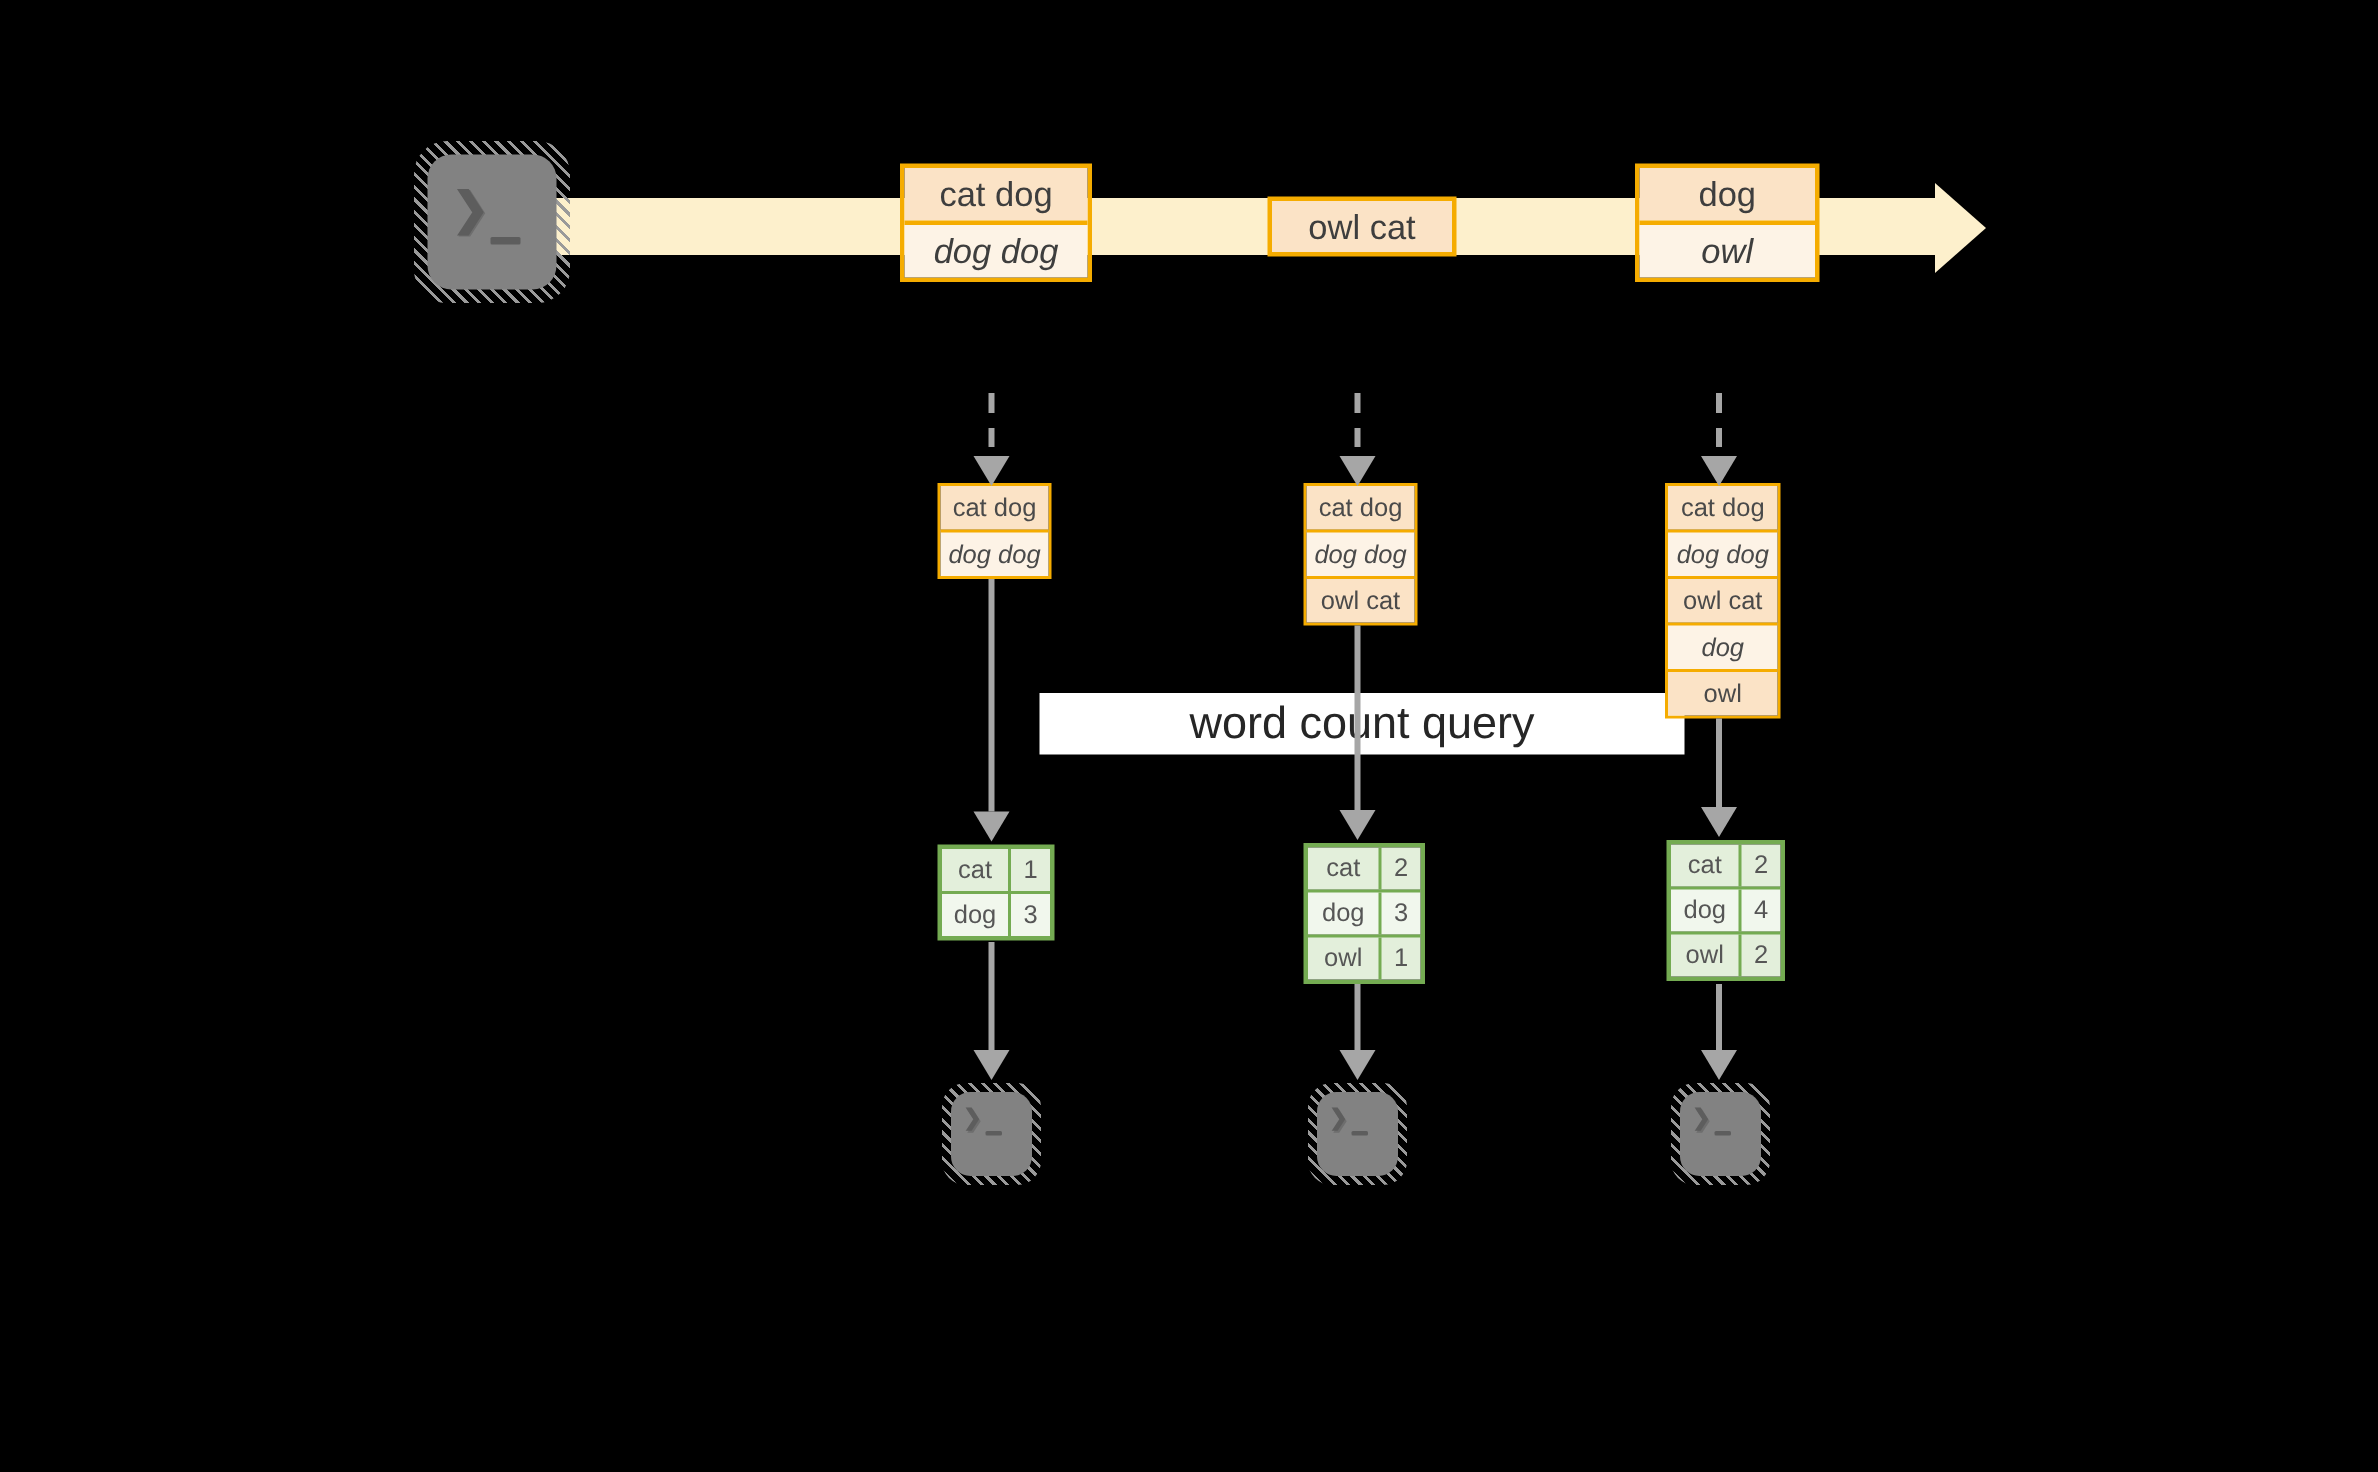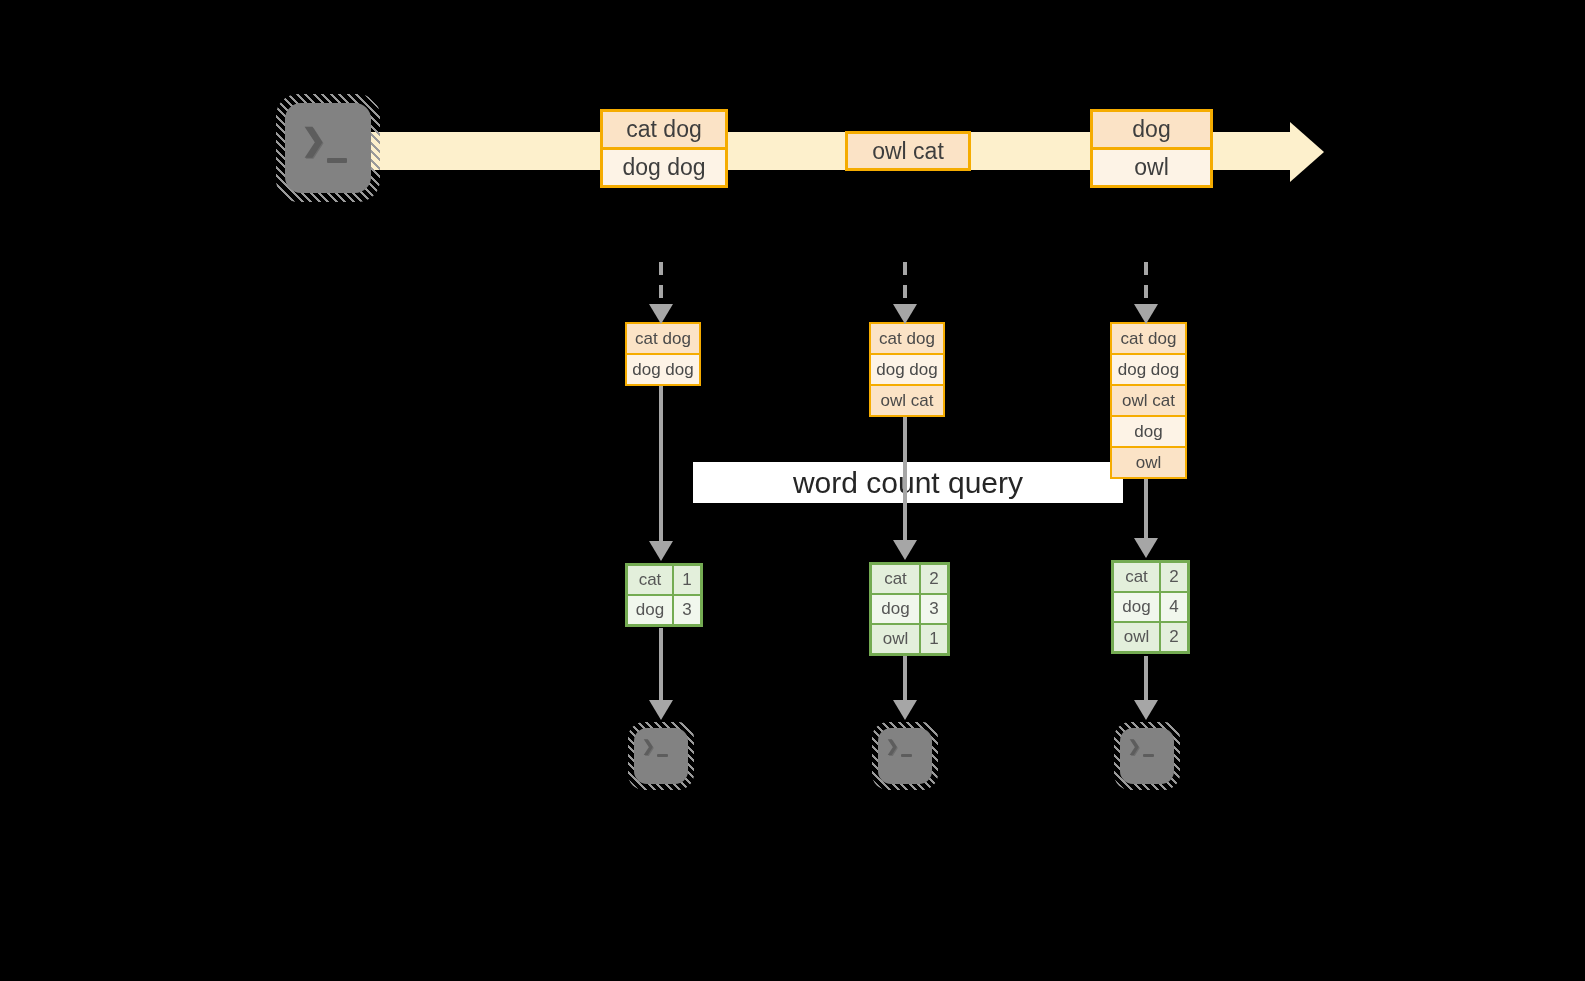--- a/index.html
+++ b/index.html
@@ -23,21 +23,21 @@
   
   .msg{position:absolute;border:3px solid #f5ac00;z-index:2;}
   .msg-row{display:flex;align-items:center;justify-content:center;
     height:35px;font-size:23px;color:#3e3e3e;}
   .msg-row + .msg-row{border-top:3px solid #f5ac00;}
   .stack{position:absolute;border:2px solid #f5ac00;z-index:2;}
   .stack-row{display:flex;align-items:center;justify-content:center;
     height:29px;font-size:17px;color:#4a4a4a;}
   .stack-row + .stack-row{border-top:2px solid #f5ac00;}
   .fill-dark{background:#fbe3c6;}
-  .fill-light{background:#fdf3e6;}
+  .fill-light{background:#fdf3e6;font-style:italic;}
 
   
   .gtable{position:absolute;border:3px solid #74ab52;z-index:2;}
   .g-row{display:flex;height:28px;}
   .g-row + .g-row{border-top:2px solid #74ab52;}
   .g-word{flex:1;display:flex;align-items:center;justify-content:center;
     font-size:17px;color:#565656;border-right:2px solid #74ab52;}
   .g-count{width:26px;display:flex;align-items:center;justify-content:center;
     font-size:17px;color:#565656;}
   .g-dark{background:#e3efdb;}

